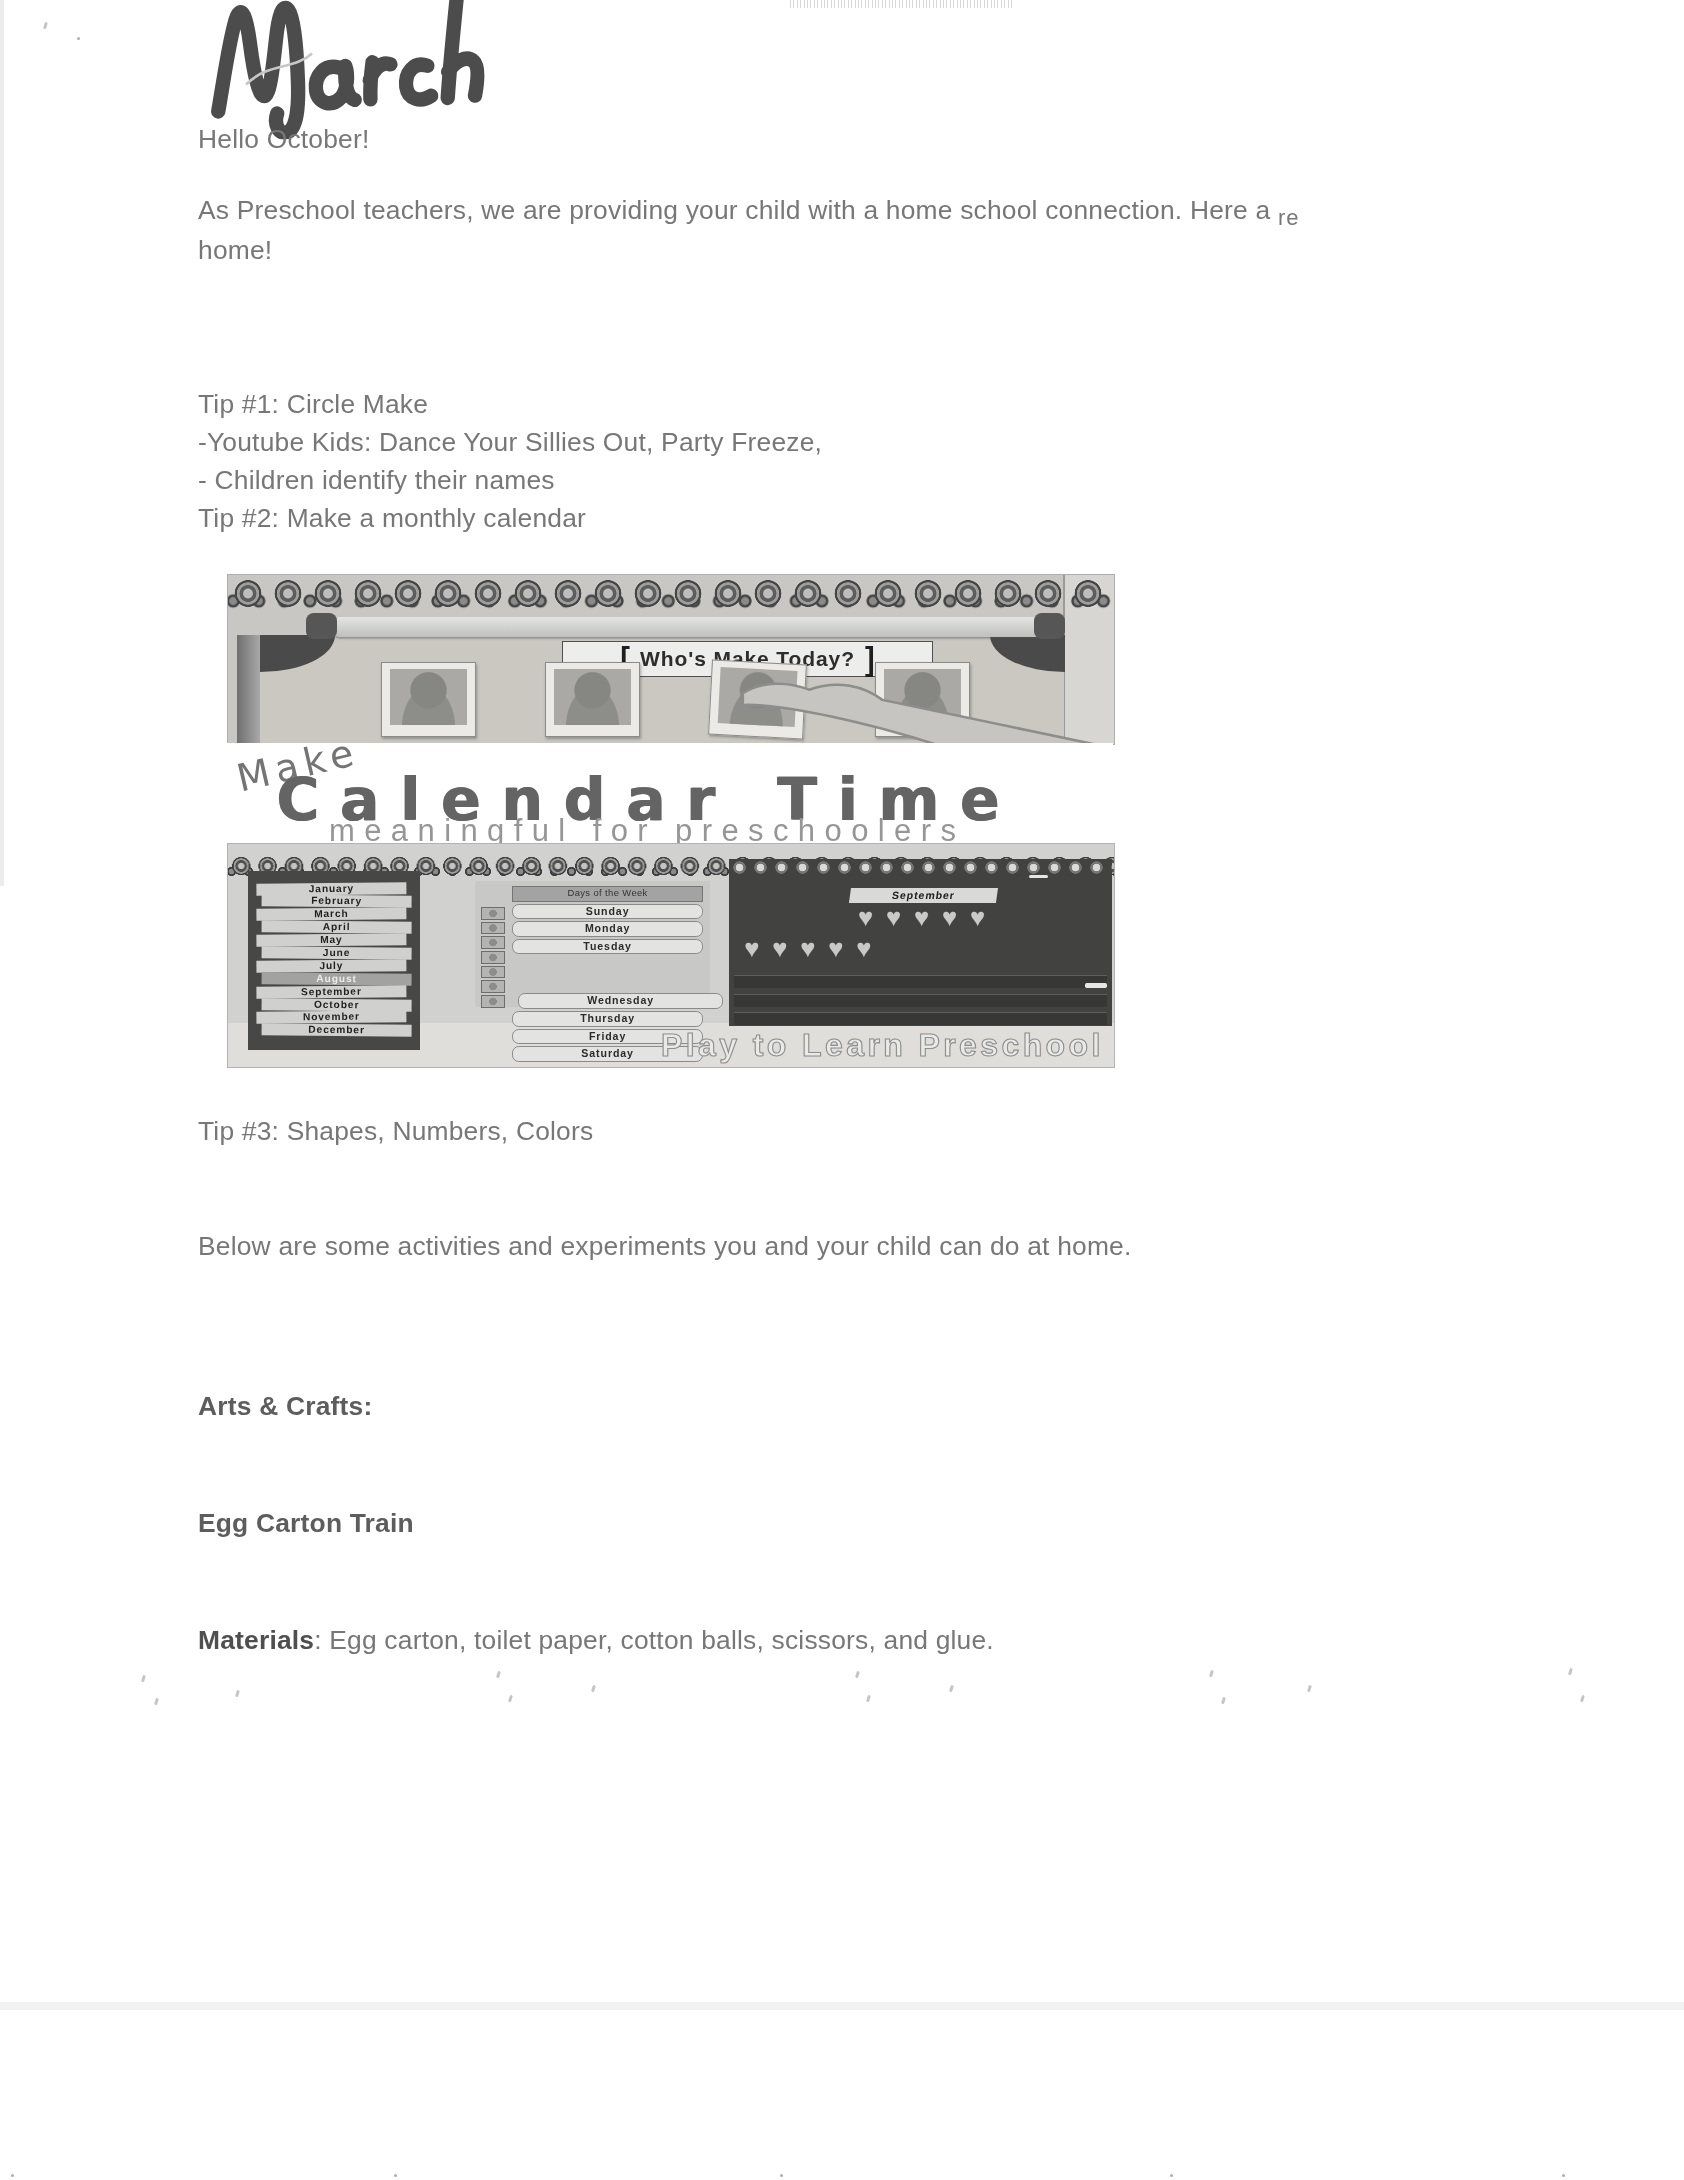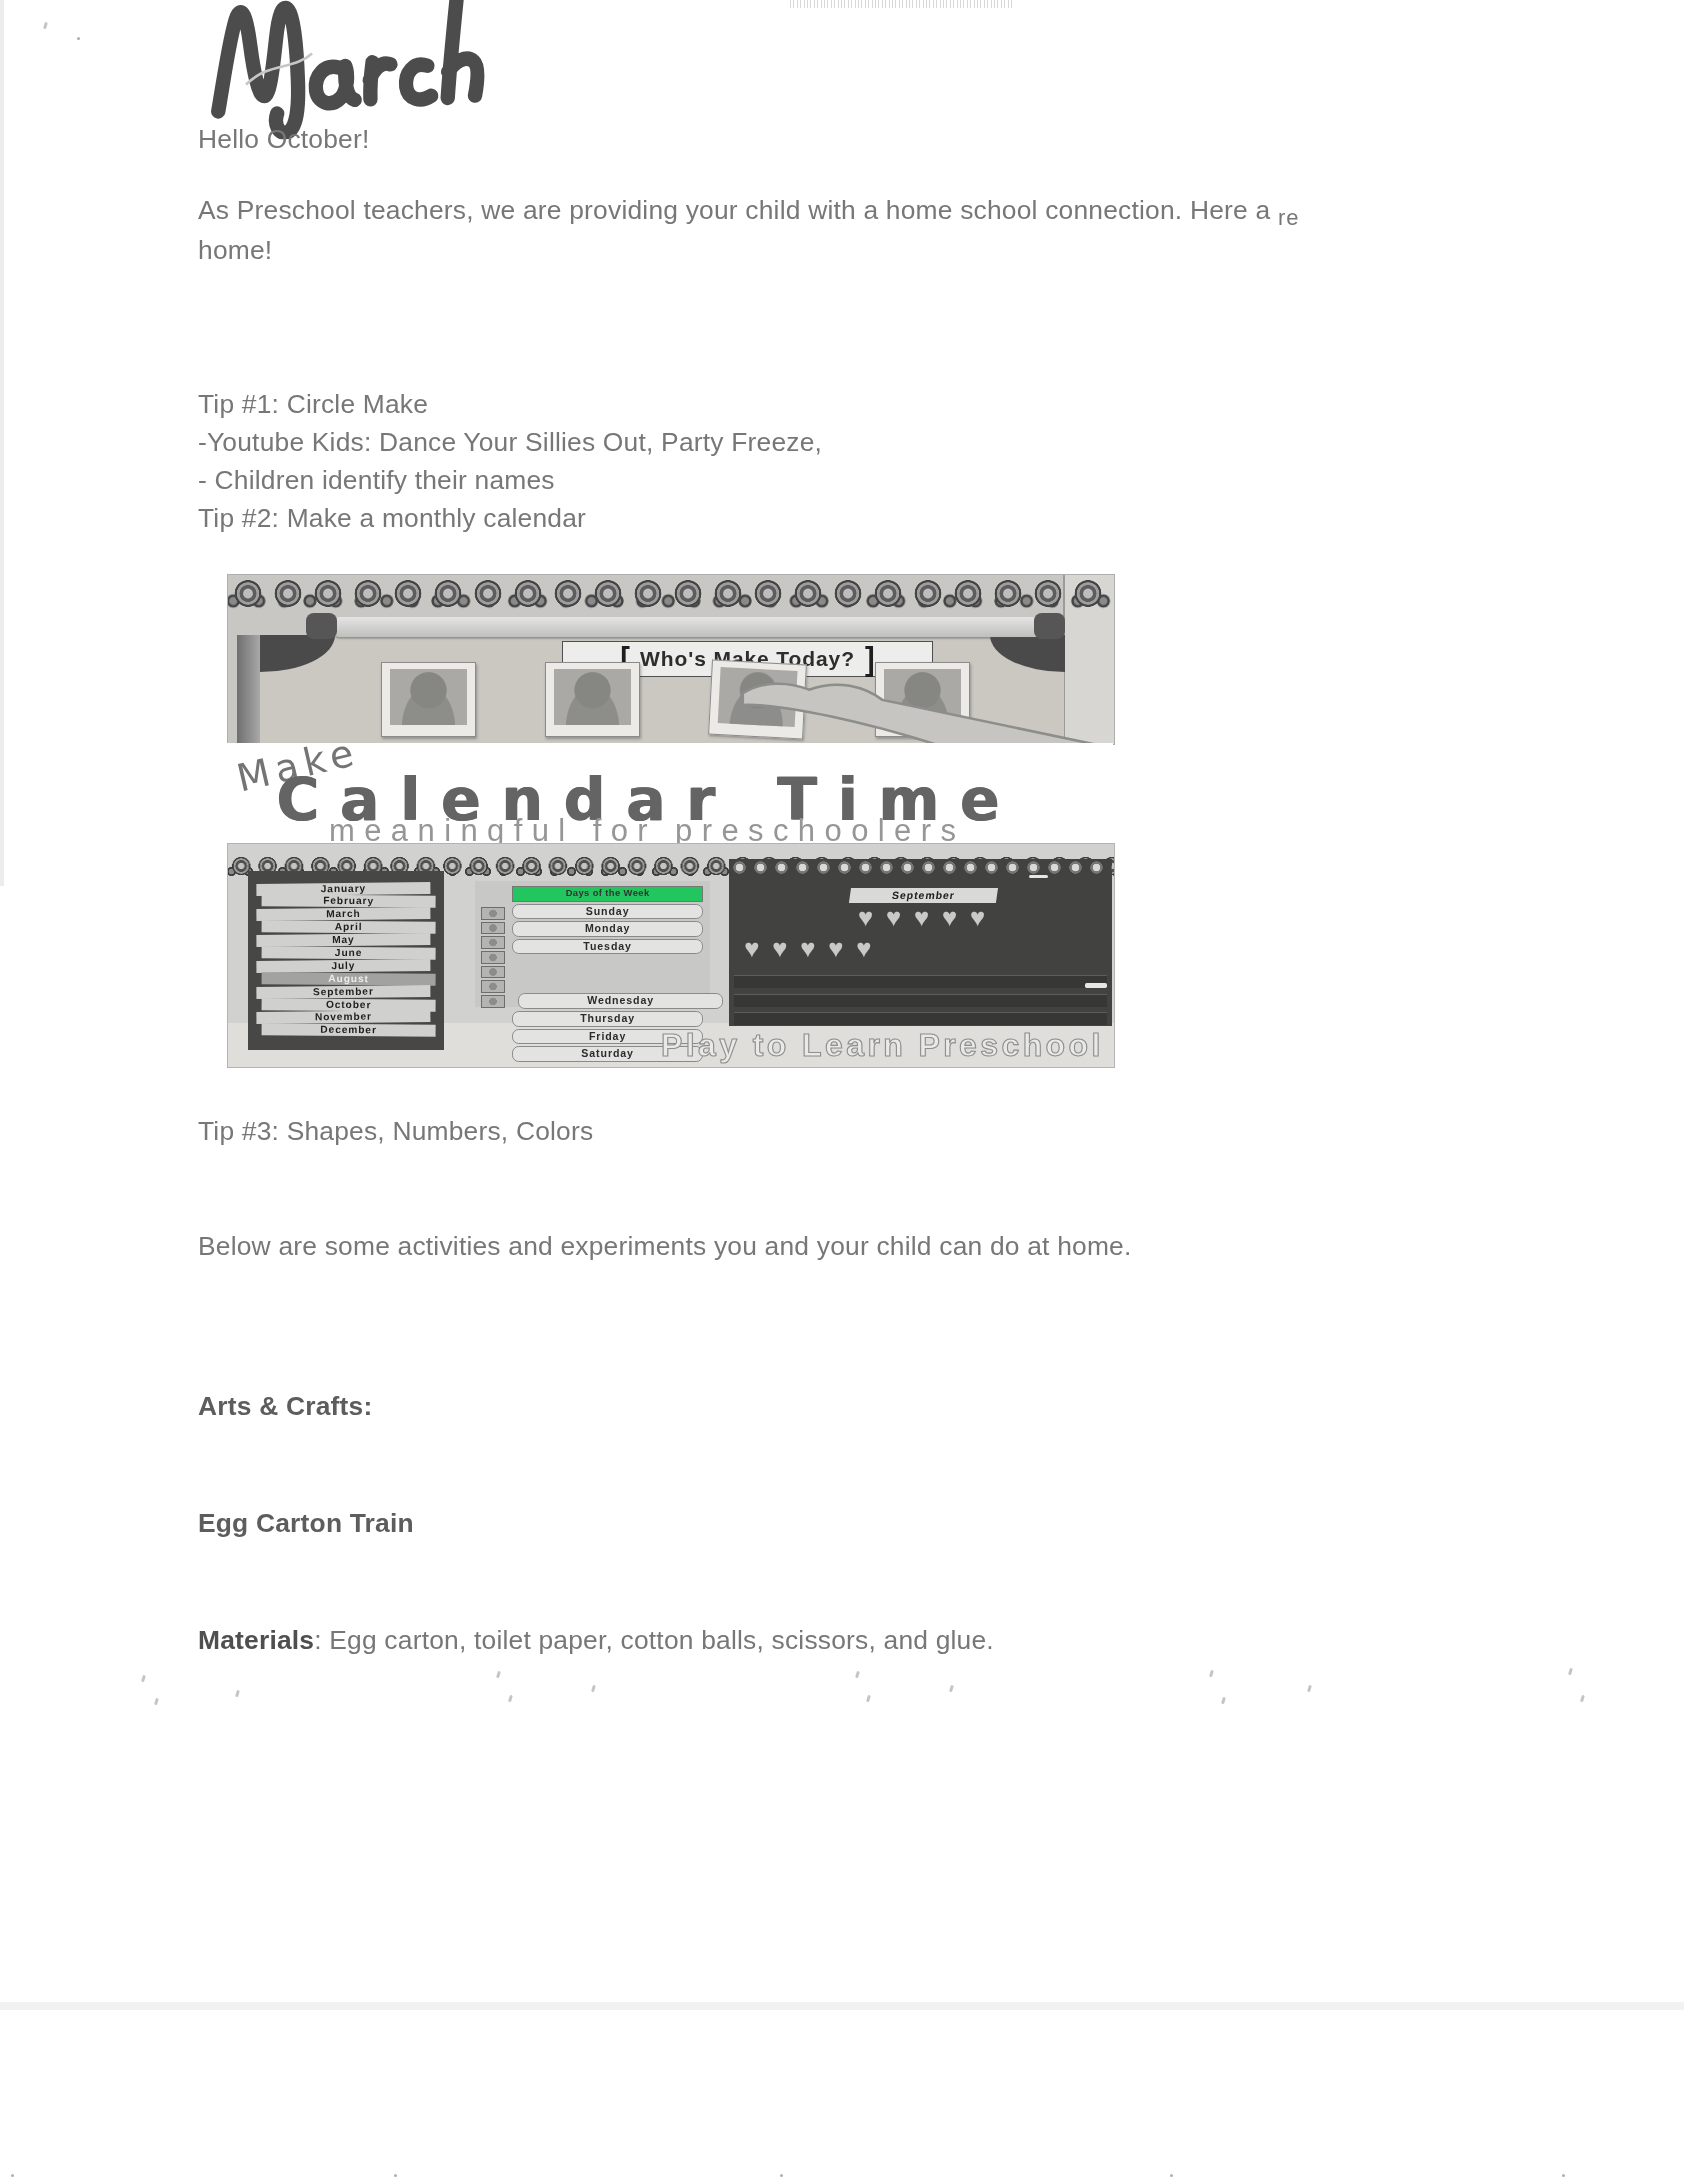--- a/index.html
+++ b/index.html
@@ -62,32 +62,32 @@
   .poster-sub { position:absolute; left:102px; top:70px; font-size:31px; color:#969696; letter-spacing:9.4px; white-space:nowrap; }
 
   
   #photo-bottom { left:227px; top:843px; width:886px; height:223px; background:#d1d1cf; border:0.9px solid #b3b3b3; }
   .pb-garland { left:0; right:0; top:10.2px; height:25.6px;
     background-image:
       radial-gradient(circle,#c4c4c2 16%,#4f4f4f 20% 32%,#9e9e9e 34% 42%,#3e3e3e 44% 50%,transparent 52%),
       radial-gradient(circle,#8a8a8a 22%,#3c3c3c 26% 36%,transparent 40%);
     background-size:26.4px 24px,17px 17px; background-position:0 0,12px 8.5px; }
   .pb-floor { position:absolute; left:0; right:0; bottom:0; height:44px; background:#dfdedb; }
-  .mb { position:absolute; left:20.4px; top:27px; width:196px; height:179px; background:#474746; padding:10.2px 11px; box-sizing:border-box; }
+  .mb { position:absolute; left:20.4px; top:27px; width:172px; height:179px; background:#474746; padding:10.2px 11px; box-sizing:border-box; }
   .mb-strip { height:11.5px; margin:1.4px 0; background:#d0d0ce; color:#1f1f1f; font-size:10.2px; font-weight:bold;
     text-align:center; line-height:11.5px; letter-spacing:0.9px; overflow:hidden; }
   .mb-strip:nth-child(odd){ transform:translateX(-2.6px) rotate(-.6deg); }
   .mb-strip:nth-child(even){ transform:translateX(2.6px) rotate(.5deg); }
   .mb-strip:nth-child(8){ background:#a2a2a0; color:#ededeb; }
   .db { position:absolute; left:247px; top:37px; width:235px; height:126px; background:#c8c8c6; box-sizing:border-box;
     padding:5.1px 6.8px 5.1px 37px; }
   .db-icons { position:absolute; left:6px; top:24px; width:25.6px; }
   .db-tile { width:24px; height:12.8px; margin:1.9px 0; background:#b4b4b2; border:0.9px solid #6d6d6b; box-sizing:border-box;
     background-image:radial-gradient(circle at 50% 50%,#8c8c8a 0 30%,transparent 33%); }
-  .db-header { height:13.6px; background:#22c55e; border:0.9px solid #767674; font-size:9.4px; font-weight:bold; color:#333;
+  .db-header { height:13.6px; background:#a3a3a3; border:0.9px solid #767674; font-size:9.4px; font-weight:normal; color:#333;
     text-align:center; line-height:12.8px; letter-spacing:0.4px; margin-bottom:1.7px; }
   .db-strip { height:13.6px; margin:2px 0; background:#e3e3e1; border:0.9px solid #8a8a88; border-radius:6.8px;
     font-size:10.6px; font-weight:bold; color:#2b2b2b; text-align:center; line-height:12.8px; letter-spacing:0.9px; }
   .db-strip.wed { transform:translateX(12px); width:calc(100% + 12px); margin-left:-6px;margin-top:39px; }
   .pc { position:absolute; left:501px; top:15.3px; width:383px; height:167px; background:#424241; }
   .pc-garland { left:0; right:0; top:0; height:17px;
     background-image:radial-gradient(circle,#d9d9d7 26%,#767674 30% 44%,transparent 48%);
     background-size:21px 17px; background-repeat:repeat-x; }
   .pc-label { position:absolute; left:121px; top:29px; width:147px; height:14.5px; background:#d9d9d7; color:#202020;
     font-size:10.6px; font-weight:bold; text-align:center; line-height:14.5px; letter-spacing:0.9px; transform:skewX(-8deg); }

